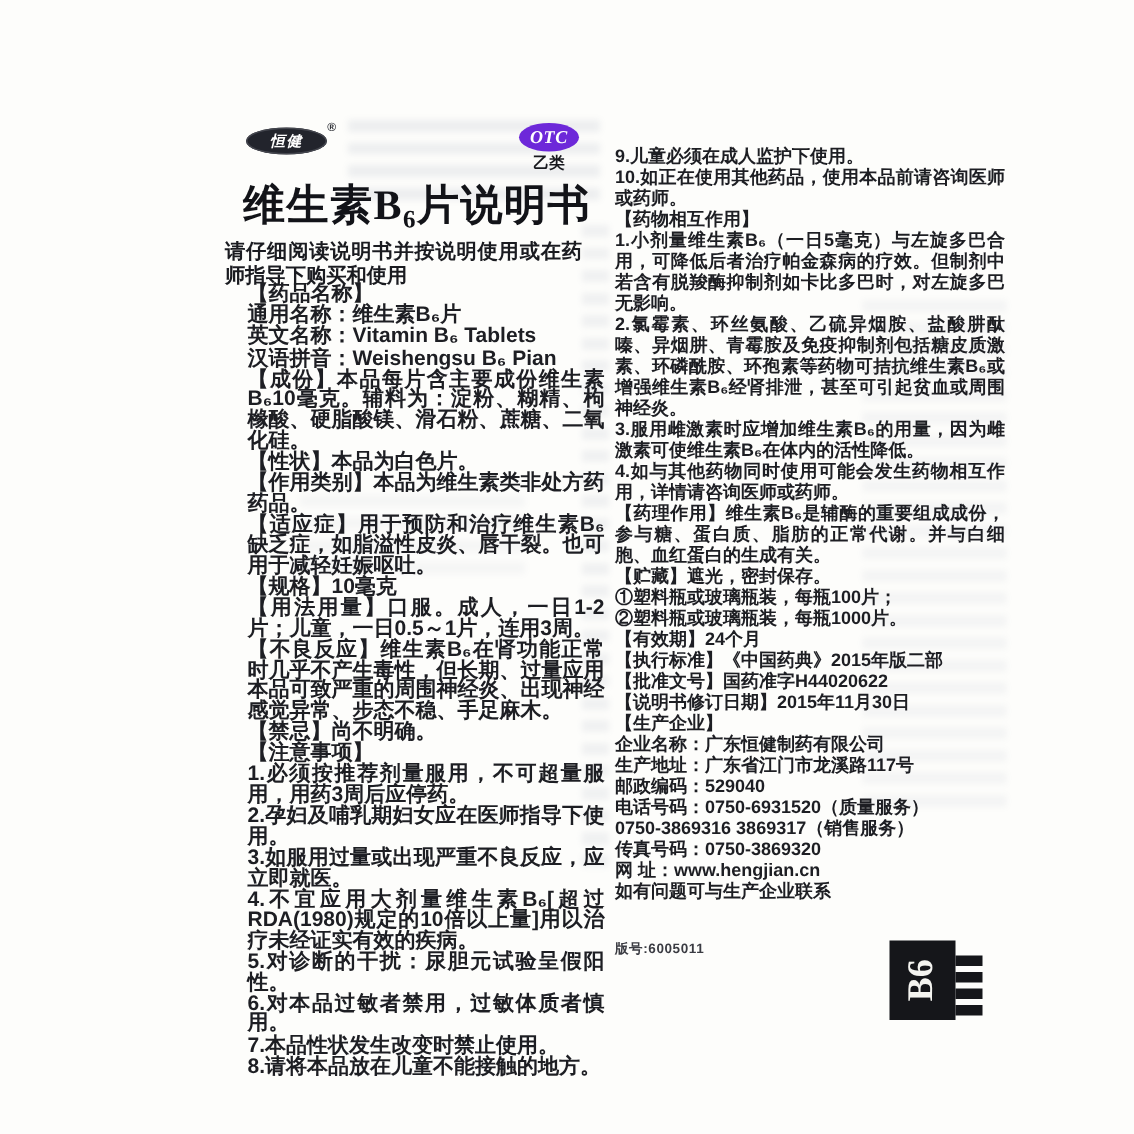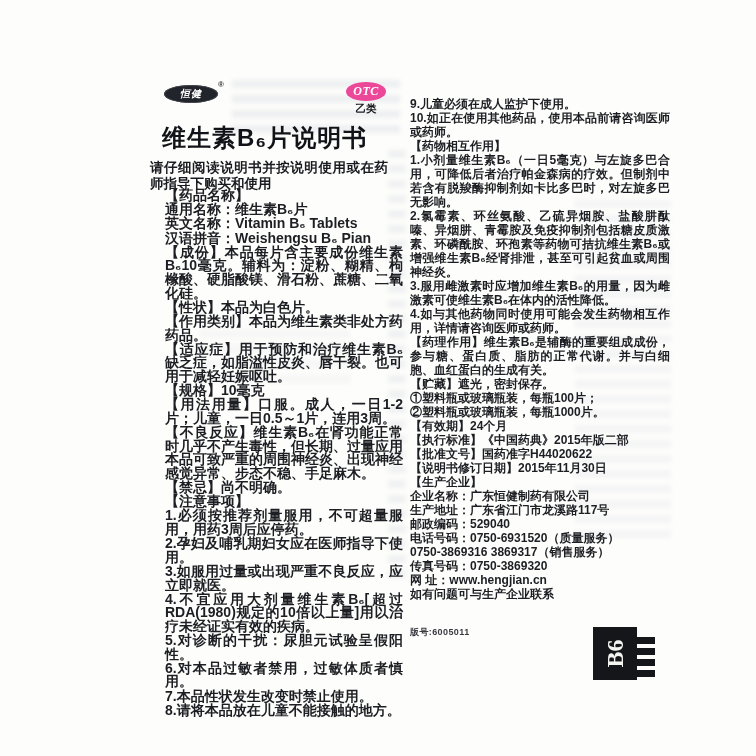--- a/index.html
+++ b/index.html
@@ -24,27 +24,27 @@
   .header{position:absolute;left:150px;top:82px;width:238px;}
   .brand-row{display:flex;justify-content:space-between;align-items:flex-start;}
   .brand-logo{position:relative;margin-left:14px;margin-top:3px;
     width:54px;height:18px;border-radius:50%;
     background:#22242c;color:#fff;
     display:flex;align-items:center;justify-content:center;
     font-style:italic;font-weight:bold;font-size:10px;letter-spacing:1px;
     box-shadow:0 0 0 1px #44464e inset;}
   .brand-reg{position:absolute;right:-7px;top:-5px;font-size:8px;color:#2a2c33;font-style:normal;}
   .otc-wrap{display:flex;flex-direction:column;align-items:center;margin-right:2px;}
-  .otc-ellipse{width:40px;height:19px;border-radius:50%;background:#ec4899;color:#fff;
+  .otc-ellipse{width:40px;height:19px;border-radius:50%;background:#6d28d9;color:#fff;
     display:flex;align-items:center;justify-content:center;
     font-weight:bold;font-style:italic;font-size:12px;letter-spacing:.5px;
     font-family:"Liberation Serif",serif;}
   .otc-class{font-size:10.5px;font-weight:bold;margin-top:1px;color:#17181d;}
-  .title{margin:7px 0 0 12px;font-size:24px;line-height:30px;font-weight:bold;
-    letter-spacing:1px;color:#121318;white-space:nowrap;}
+  .title{margin:7px 0 0 12px;font-size:28px;line-height:30px;font-weight:bold;
+    letter-spacing:1px;color:#121318;white-space:nowrap;font-family:Liberation Serif, serif;}
   .subtitle{margin:7px 0 0 0;font-size:13.5px;line-height:15.5px;font-weight:bold;
     text-align:justify;color:#1a1b20;}
 
   
   .col{position:absolute;font-weight:bold;text-align:justify;}
   .col-left{left:165px;top:189px;width:238px;font-size:14px;line-height:13.6px;}
   .col-right{left:410px;top:97px;width:260px;font-size:12px;line-height:14px;}
   .para{margin:0;}
   .col-left .para{margin-bottom:.6px;}
 

